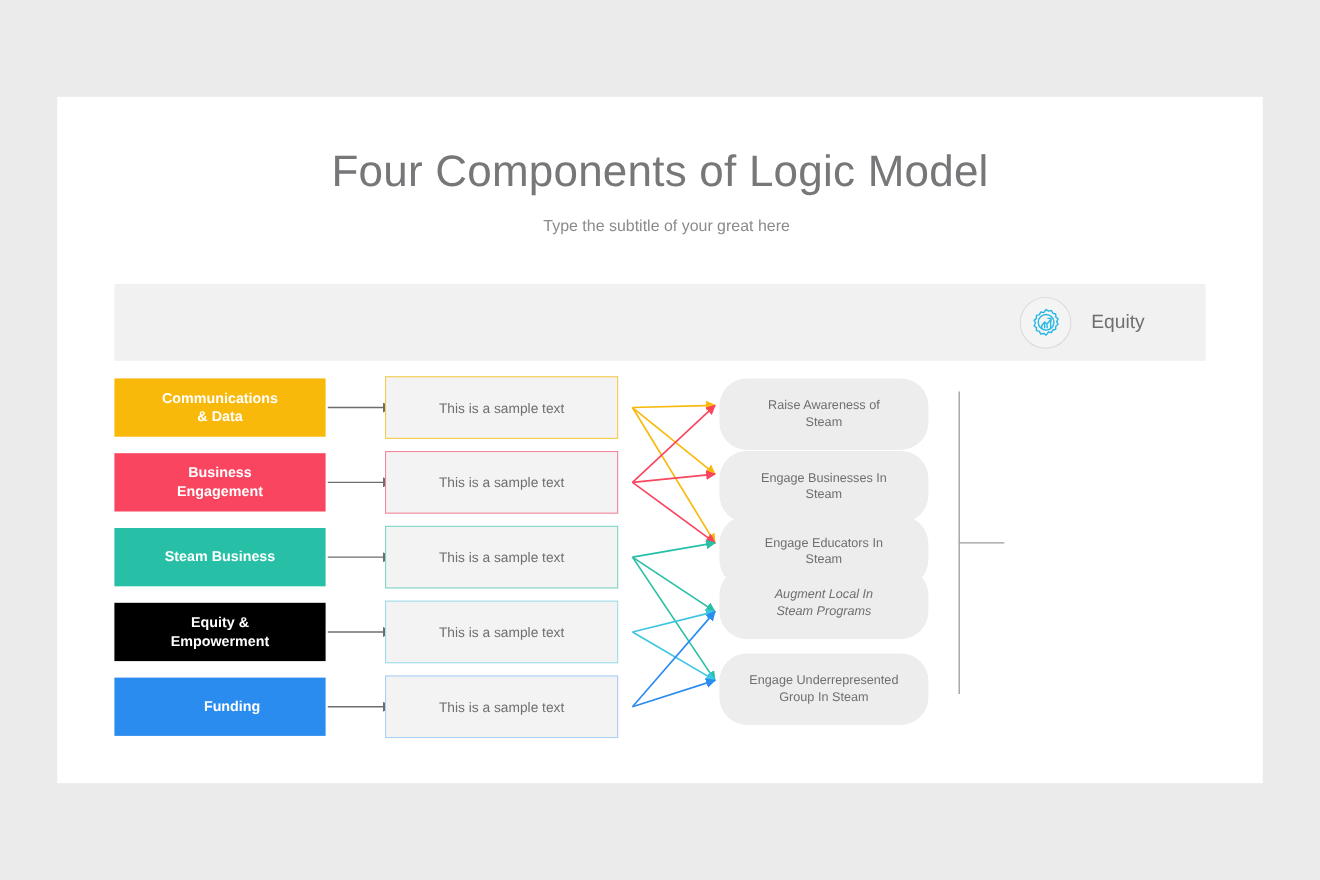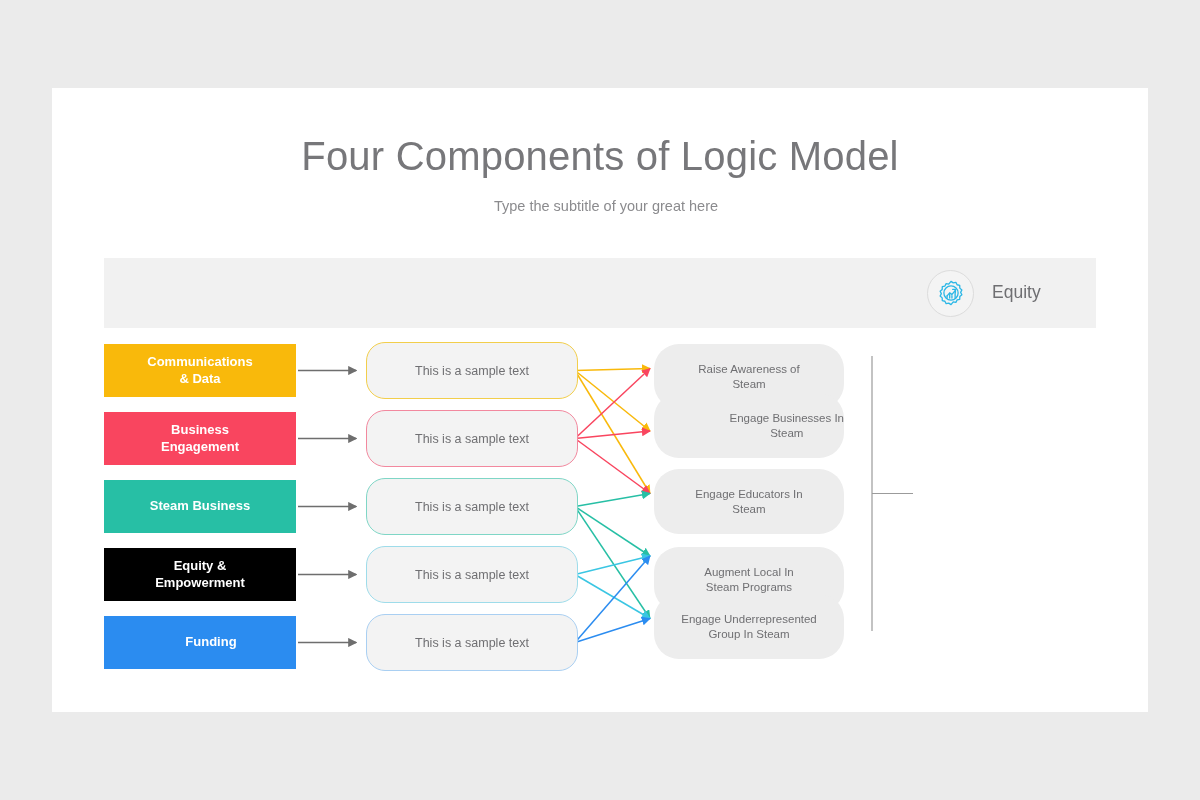--- a/index.html
+++ b/index.html
@@ -56,24 +56,24 @@
   .cat-box {
     position: absolute;
     left: 52px; width: 192px; height: 53px;
     display: flex; align-items: center; justify-content: center;
     color: #ffffff; font-size: 13px; font-weight: 700;
     text-align: center; line-height: 1.25; white-space: pre-line;
   }
 
   .mid-box {
     position: absolute;
-    left: 314px; width: 212px; height: 57px;
+    left: 298px; width: 212px; height: 57px;
     background: #f3f3f3;
     border: 1.4px solid #cccccc;
-    border-radius: 19px;
+    border-radius: 0;
     display: flex; align-items: center; justify-content: center;
     font-size: 12.5px; color: #6f6f72;
   }
 
   .obj-box {
     position: absolute;
     left: 602px; width: 190px; height: 65px;
     background: #ededed;
     border-radius: 25px;
     display: flex; align-items: center; justify-content: center;
@@ -199,24 +199,24 @@
         <span>This is a sample text</span>
       </div>
       <div class="mid-box" style="top: 526px; border-color: rgb(169, 207, 242);">
         <span>This is a sample text</span>
       </div>
     </div>
 
   <div id="obj-col">
       <div class="obj-box" style="top: 256px;"><span>Raise Awareness of
 Steam</span></div>
-      <div class="obj-box" style="top: 305px; justify-content: flex-end;"><span>Engage Businesses In
+      <div class="obj-box" style="top: 322px;"><span>Engage Businesses In
 Steam</span></div>
       <div class="obj-box" style="top: 381px;"><span>Engage Educators In
 Steam</span></div>
-      <div class="obj-box" style="top: 459px;"><span>Augment Local In
+      <div class="obj-box" style="top: 428px; font-style: italic;"><span>Augment Local In
 Steam Programs</span></div>
       <div class="obj-box" style="top: 506px;"><span>Engage Underrepresented
 Group In Steam</span></div>
     </div>
 
 
 </div>
 
 </body></html>

